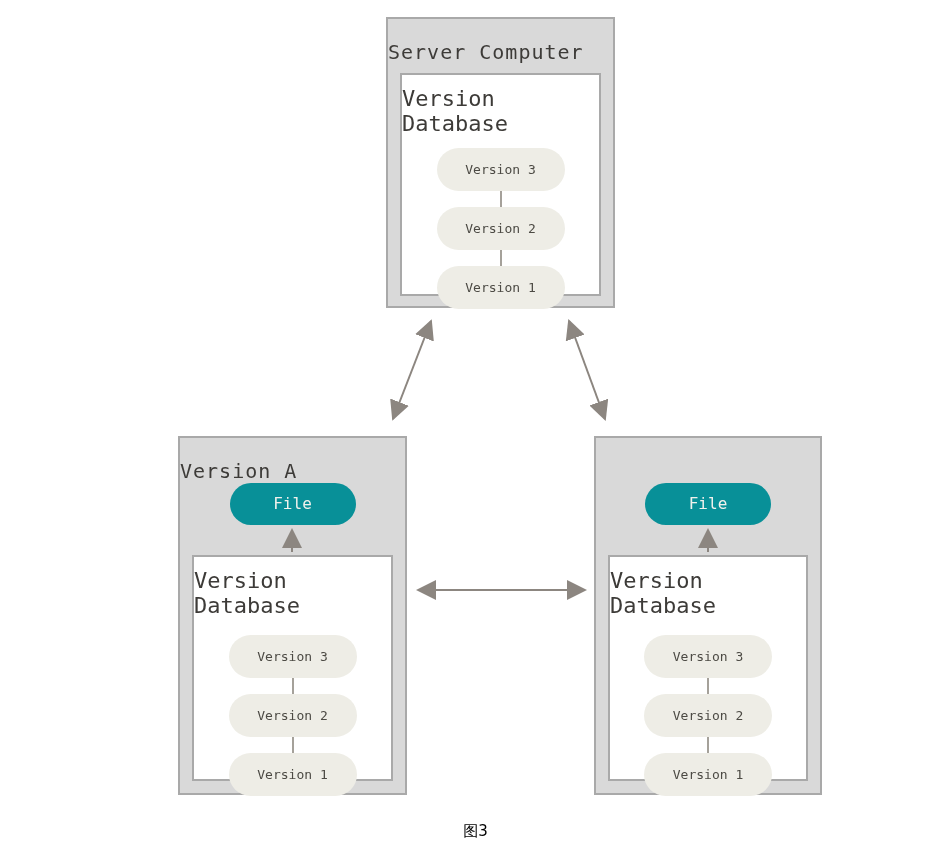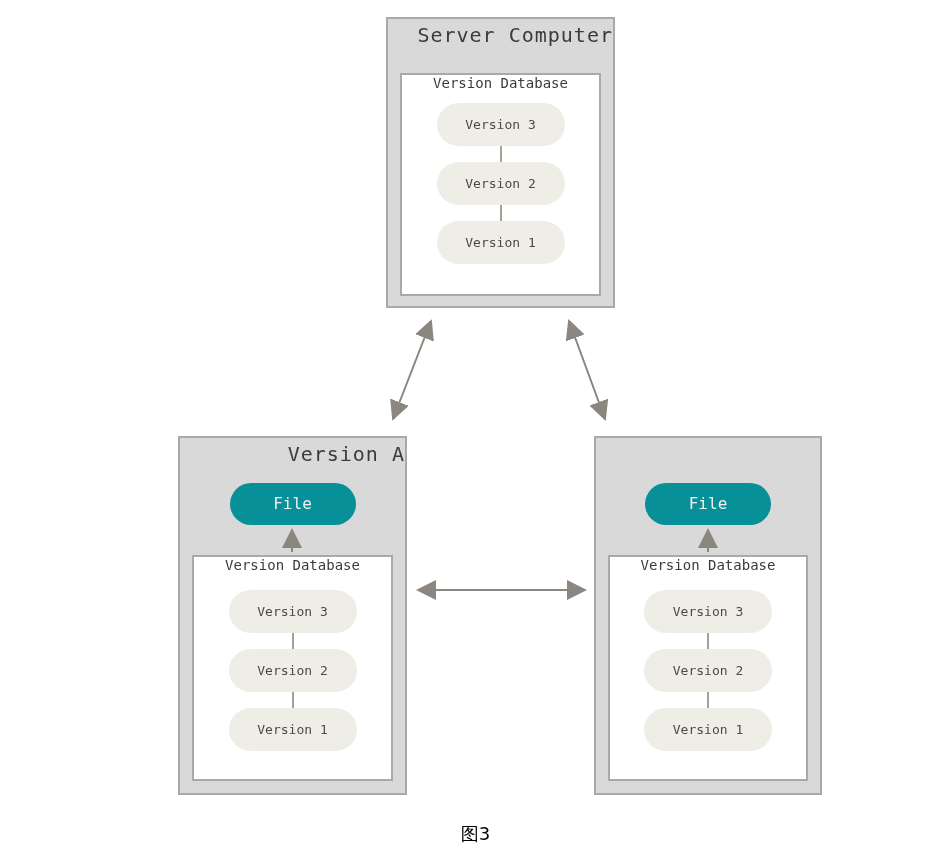--- a/index.html
+++ b/index.html
@@ -15,45 +15,46 @@
     background: #ffffff;
     overflow: hidden;
   }
   .machine {
     position: absolute;
     background: #d9d9d9;
     border: 2px solid #a9a9a9;
     box-sizing: border-box;
   }
   .machine-title {
-    text-align: right;
-    padding-top: 4px;
+    text-align: left;
+    padding-top: 21px;
     font-size: 20px;
     color: #3d3b38;
     letter-spacing: 1px;
   }
   #server-box   { left: 386px; top: 17px;  width: 229px; height: 291px; }
   #computer-a-box { left: 178px; top: 436px; width: 229px; height: 359px; }
   #computer-b-box { left: 594px; top: 436px; width: 228px; height: 359px; }
 
   .db-box {
     position: absolute;
     left: 12px;
     right: 12px;
     background: #ffffff;
     border: 2px solid #a9a9a9;
     box-sizing: border-box;
   }
   #server-box .db-box { top: 54px; bottom: 10px; }
   .computer .db-box   { top: 117px; bottom: 12px; }
 
   .db-title {
-    text-align: center;
-    font-size: 14px;
+    text-align: left;
+    font-size: 22px;
     color: #3d3b38;
+    margin-top: 11px;
   }
   #server-box .db-title { margin-bottom: 12px; }
   .computer .db-title   { margin-bottom: 17px; }
 
   .pill {
     width: 128px;
     height: 43px;
     margin: 0 auto;
     border-radius: 22px;
     background: #eeede6;
@@ -89,21 +90,21 @@
     width: 951px;
     height: 858px;
     pointer-events: none;
   }
   .caption {
     position: absolute;
     left: 0;
     width: 100%;
     top: 822px;
     text-align: center;
-    font-size: 18px;
+    font-size: 15px;
     color: #000000;
     font-family: "DejaVu Sans", "Liberation Sans", sans-serif;
   }
 </style>
 </head>
 <body>
 
 <div class="canvas">
 
   <div class="machine" id="server-box">

